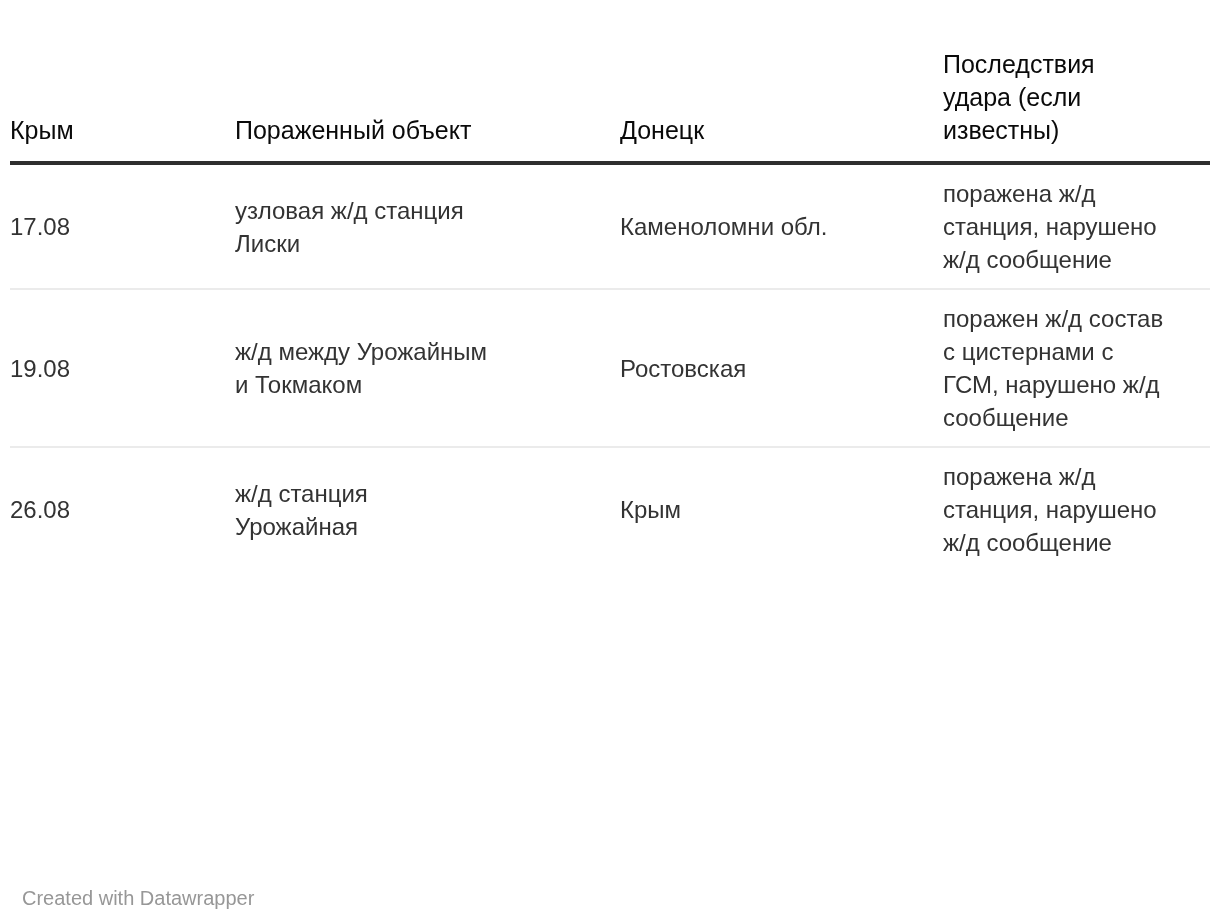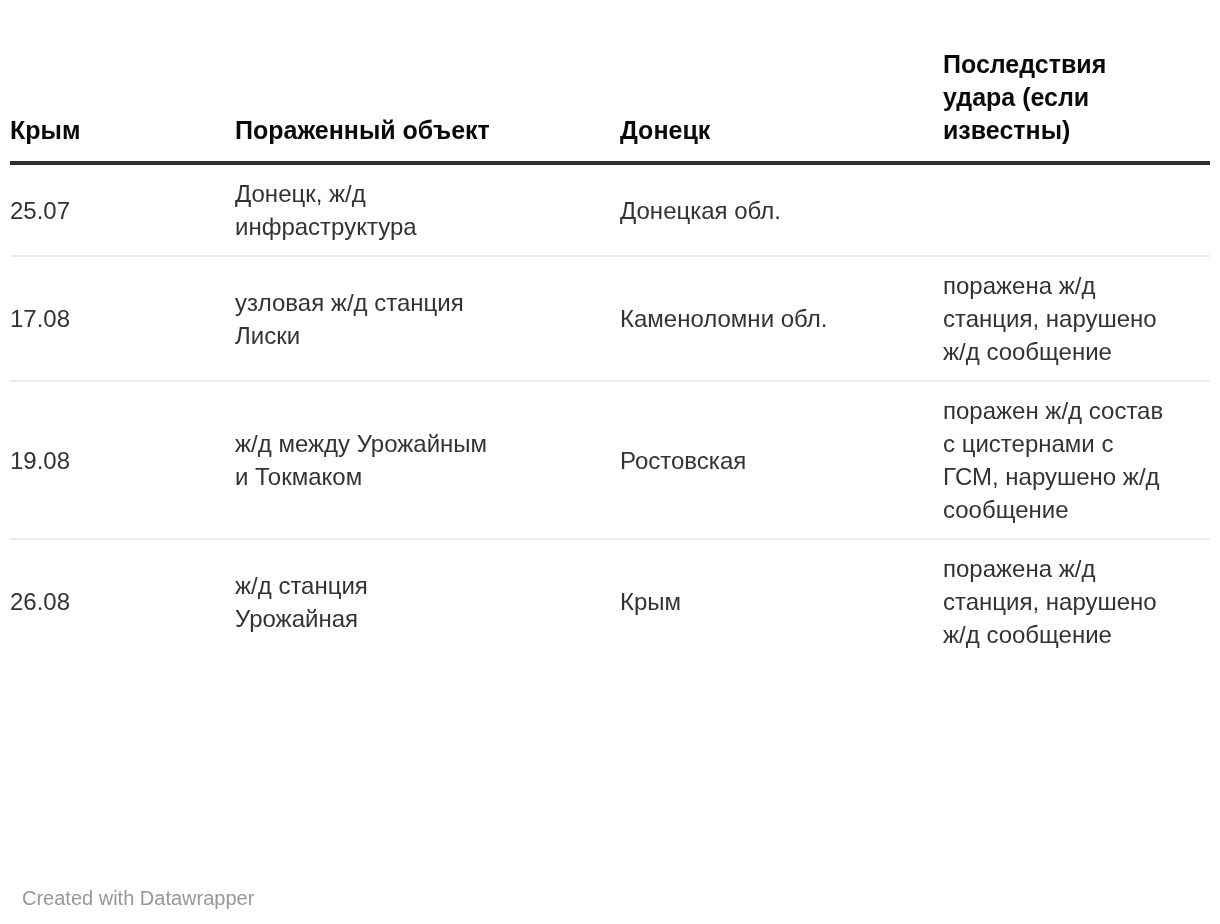--- a/index.html
+++ b/index.html
@@ -26,21 +26,21 @@
   col.c-date   { width: 225px; }
   col.c-object { width: 385px; }
   col.c-region { width: 323px; }
   col.c-conseq { width: 267px; }
 
   th {
     text-align: left;
     vertical-align: bottom;
     font-size: 25px;
     line-height: 33px;
-    font-weight: 700;
+    font-weight: 400;
     color: #0a0a0a;
     padding: 12px 10px 14px 0;
     border-bottom: 4px solid #2e2e2e;
     white-space: pre-line;
   }
   td {
     text-align: left;
     vertical-align: middle;
     font-size: 24px;
     line-height: 33px;
@@ -79,27 +79,20 @@
         <th>Крым</th>
         <th>Пораженный объект</th>
         <th>Донецк</th>
         <th>Последствия
 удара (если
 известны)</th>
       </tr>
     </thead>
     <tbody>
       <tr>
-        <td>25.07</td>
-        <td>Донецк, ж/д
-инфраструктура</td>
-        <td>Донецкая обл.</td>
-        <td></td>
-      </tr>
-      <tr>
         <td>17.08</td>
         <td>узловая ж/д станция
 Лиски</td>
         <td>Каменоломни обл.</td>
         <td>поражена ж/д
 станция, нарушено
 ж/д сообщение</td>
       </tr>
       <tr>
         <td>19.08</td>

